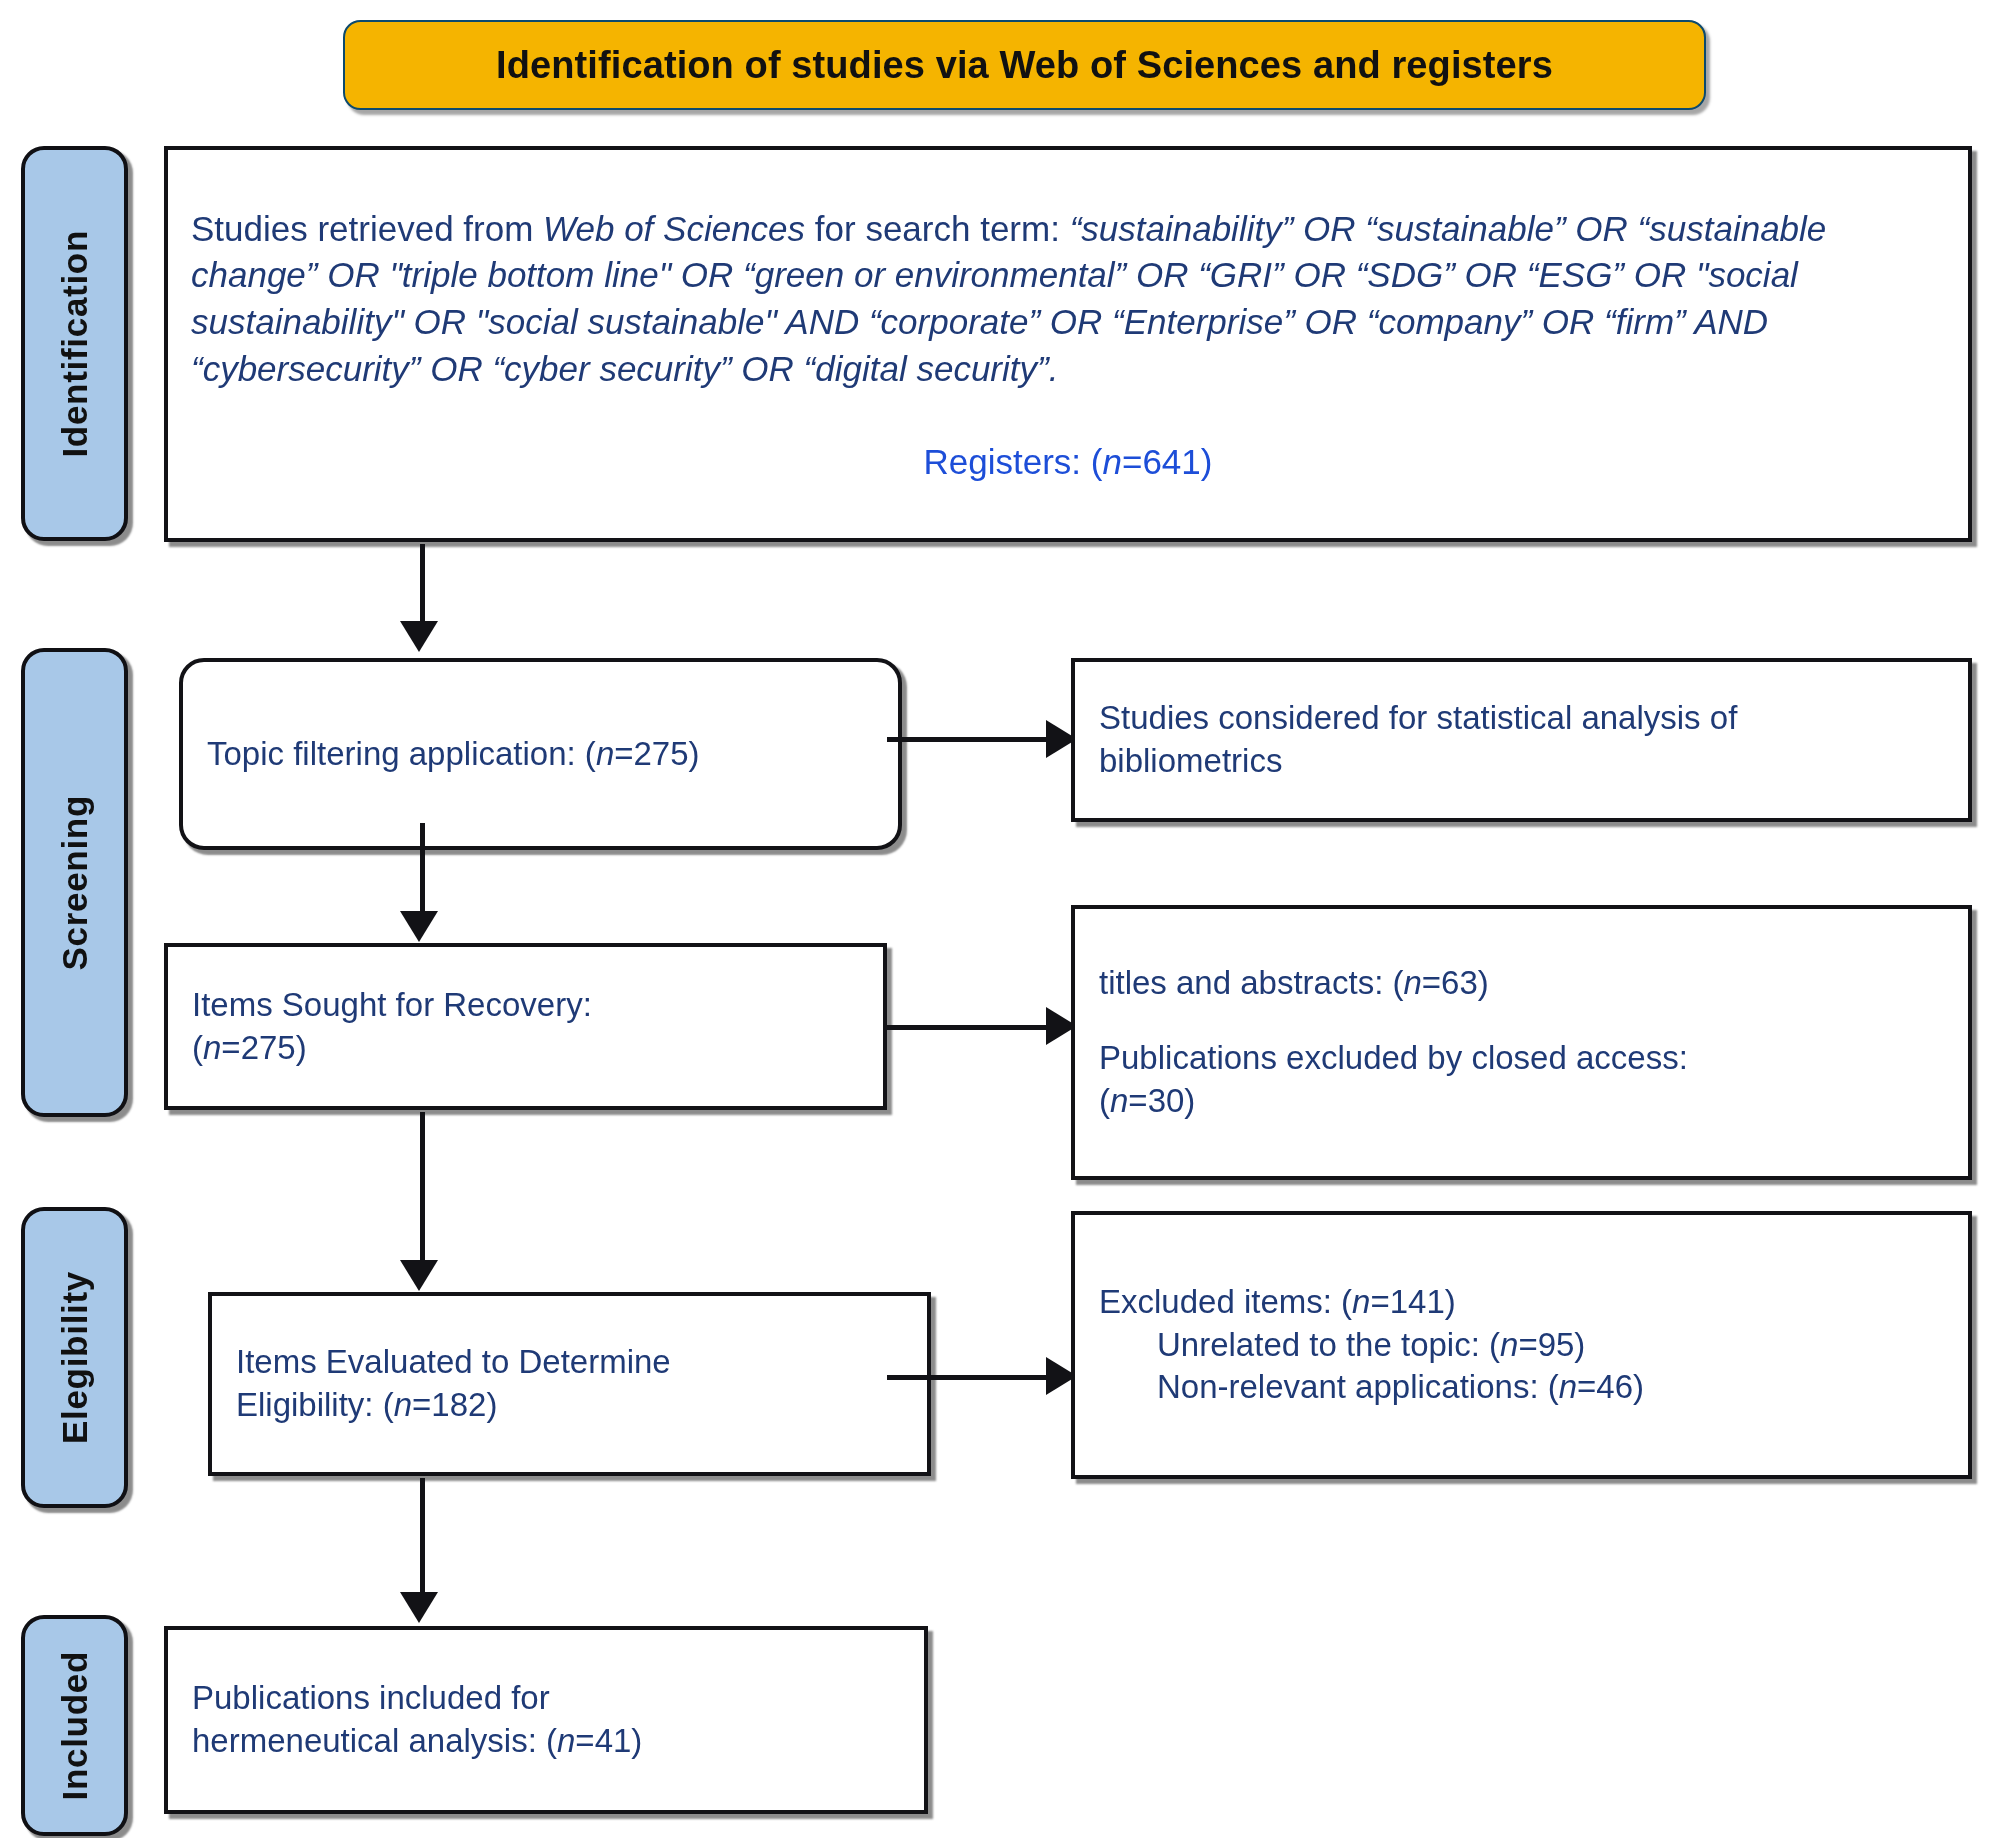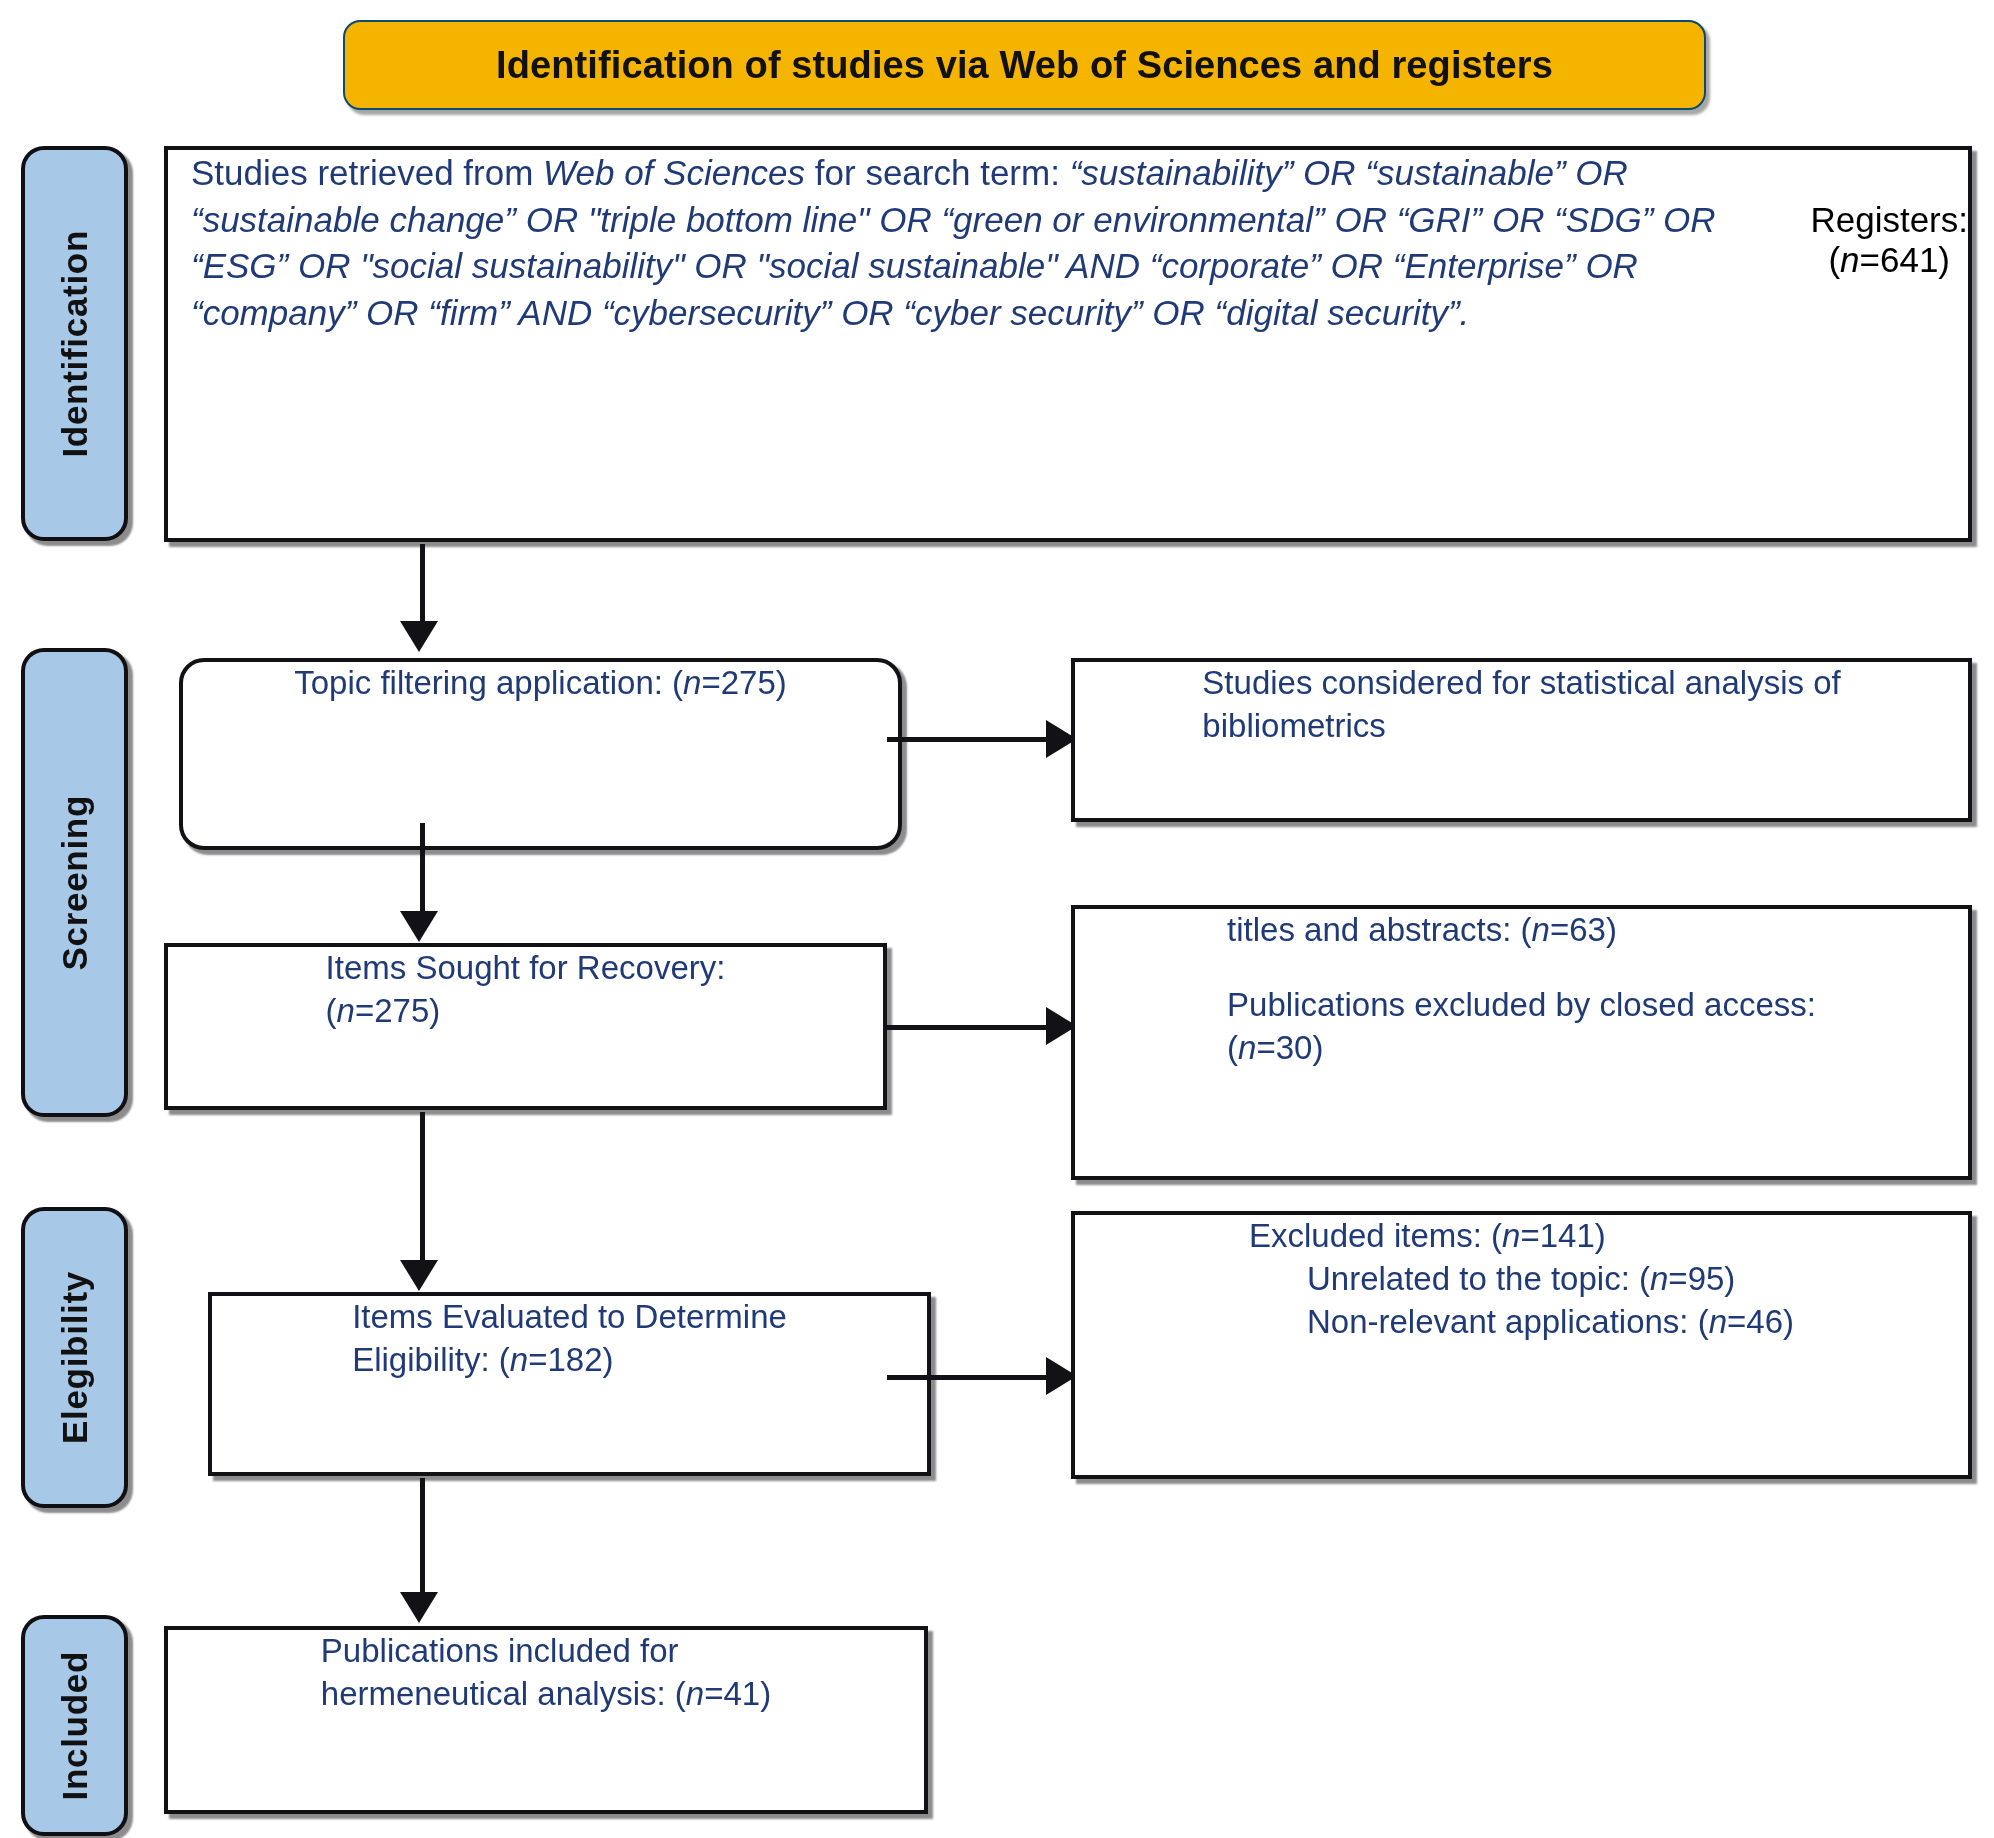--- a/index.html
+++ b/index.html
@@ -35,38 +35,38 @@
     font-weight:bold;font-size:35px;color:#111111;white-space:nowrap;
     letter-spacing:0.7px;
   }
 
   
   .box{
     position:absolute;background:#ffffff;
     border:4px solid #121216;
     box-shadow:4.7px 4.7px 2px rgba(0,0,0,.45);
     box-sizing:border-box;
-    display:flex;justify-content:center;
+    display:flex;flex-direction:column;justify-content:center;
   }
   .box-body{
     color:#1F3A76;font-size:33px;line-height:1.30;padding:0 24px;
   }
   .indent{padding-left:58px;}
   .gap{height:32px;}
   .it{font-style:italic;}
   .n{font-style:italic;}
 
   
   .search-para{
     color:#1F3A76;font-size:35px;line-height:1.33;padding:0 23px;
     text-align:left;
   }
   .search-para .q{font-style:italic;}
   .registers{
-    color:#000000;font-size:35px;text-align:center;margin-top:50px;
+    color:#1d4ed8;font-size:35px;text-align:center;margin-top:50px;
   }
 
   
   .vline{position:absolute;background:#121216;width:4.7px;}
   .hline{position:absolute;background:#121216;height:4.7px;}
   .arrow-down{
     position:absolute;width:0;height:0;
     border-left:19.4px solid transparent;border-right:19.4px solid transparent;
     border-top:31px solid #121216;
   }

